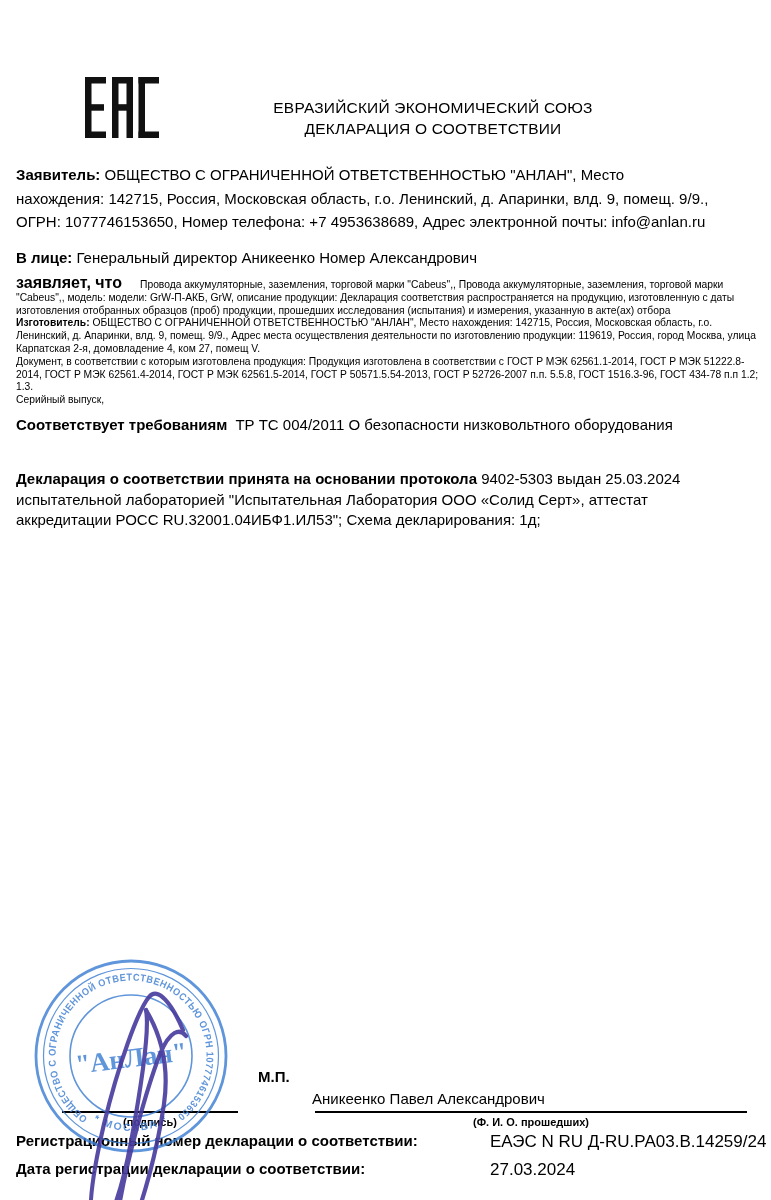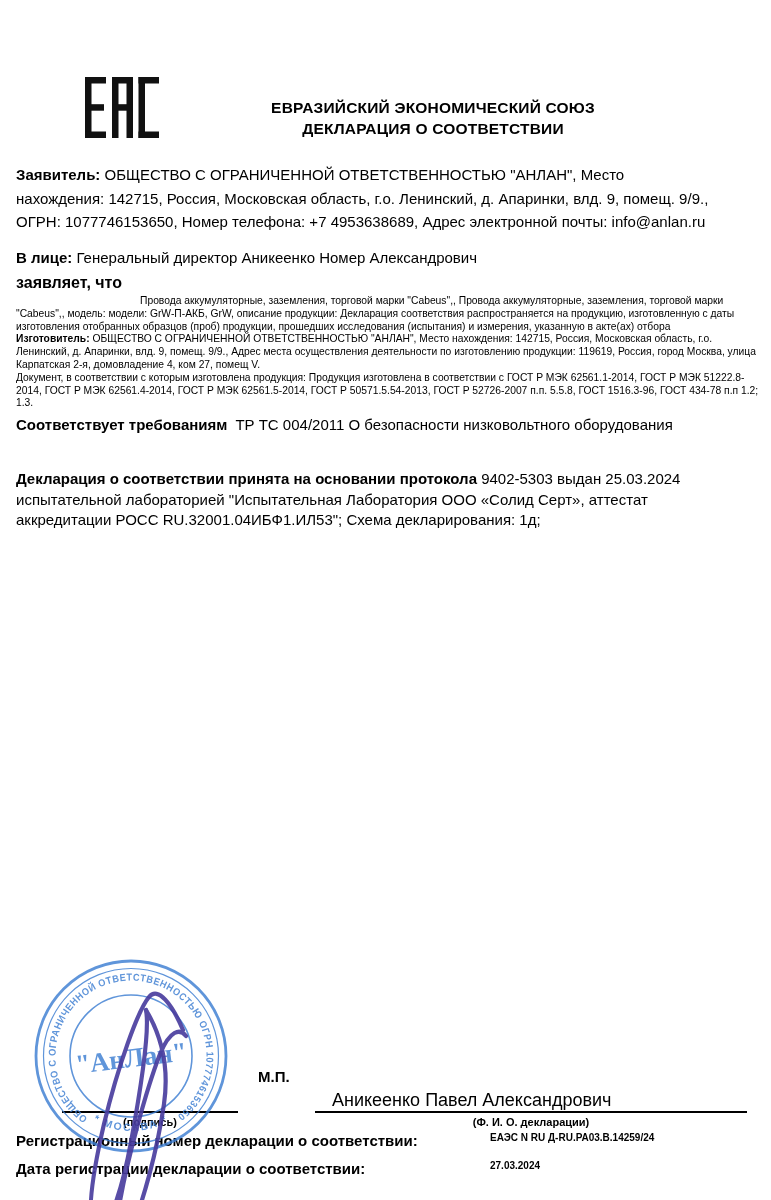--- a/index.html
+++ b/index.html
@@ -2,29 +2,29 @@
 <html><head>
 <meta charset="utf-8">
 <style>
   html,body{margin:0;padding:0;background:#fff;}
   .page{position:relative;width:771px;height:1200px;background:#ffffff;overflow:hidden;
         font-family:"Liberation Sans", sans-serif;color:#000;}
   .abs{position:absolute;}
   .b{font-weight:bold;}
   .pre{white-space:pre;}
   .center{text-align:center;}
-  .title{font-size:15.5px;font-weight:bold;letter-spacing:.2px;margin-left:10px;}
+  .title{font-size:15.5px;font-weight:normal;letter-spacing:.2px;margin-left:10px;}
   .body15{font-size:15px;line-height:23.5px;}
   .small-block{font-size:10.3px;line-height:12.8px;width:748px;}
   .small-block > div{white-space:pre;}
   .declare-label{font-size:16px;font-weight:bold;}
   .caption{font-size:11px;font-weight:bold;}
   .sigline{height:2px;background:#000;}
   .regrow{font-size:15px;font-weight:bold;}
-  .regval{font-size:10px;font-weight:bold;}
+  .regval{font-size:17px;font-weight:normal;}
   svg text{font-family:"Liberation Sans", sans-serif;}
   .stamp-center-text{font-family:"Liberation Serif", serif;}
 </style>
 </head>
 <body>
 
 <div class="page">
 
   <div class="abs" style="left:85px;top:77px;">
     <svg width="74" height="61" viewBox="0 0 74 61">
@@ -55,53 +55,54 @@
 нахождения: 142715, Россия, Московская область, г.о. Ленинский, д. Апаринки, влд. 9, помещ. 9/9.,
 ОГРН: 1077746153650, Номер телефона: +7 4953638689, Адрес электронной почты: info@anlan.ru</span>
   </div>
 
   <div class="abs body15" style="left:16px;top:246px;width:748px;">
     <span class="b">В лице:</span><span class="pre"> Генеральный директор Аникеенко Номер Александрович</span>
   </div>
 
   <div class="abs declare-label" style="left:16px;top:274px;">заявляет, что</div>
 
-  <div class="abs small-block" style="left:16px;top:279px;margin-top:16px;">
+  <div class="abs small-block" style="left:16px;top:279px;">
     <div style="text-indent:124px;">Провода аккумуляторные, заземления, торговой марки "Cabeus",, Провода аккумуляторные, заземления, торговой марки
 "Cabeus",, модель: модели: GrW-П-АКБ, GrW, описание продукции: Декларация соответствия распространяется на продукцию, изготовленную с даты
 изготовления отобранных образцов (проб) продукции, прошедших исследования (испытания) и измерения, указанную в акте(ах) отбора</div>
     <div><span class="b">Изготовитель:</span><span> ОБЩЕСТВО С ОГРАНИЧЕННОЙ ОТВЕТСТВЕННОСТЬЮ "АНЛАН", Место нахождения: 142715, Россия, Московская область, г.о.
 Ленинский, д. Апаринки, влд. 9, помещ. 9/9., Адрес места осуществления деятельности по изготовлению продукции: 119619, Россия, город Москва, улица
 Карпатская 2-я, домовладение 4, ком 27, помещ V.</span></div>
     <div>Документ, в соответствии с которым изготовлена продукция: Продукция изготовлена в соответствии с ГОСТ Р МЭК 62561.1-2014, ГОСТ Р МЭК 51222.8-
 2014, ГОСТ Р МЭК 62561.4-2014, ГОСТ Р МЭК 62561.5-2014, ГОСТ Р 50571.5.54-2013, ГОСТ Р 52726-2007 п.п. 5.5.8, ГОСТ 1516.3-96, ГОСТ 434-78 п.п 1.2;
 1.3.</div>
+    <div>Серийный выпуск,</div>
   </div>
 
   <div class="abs body15" style="left:16px;top:413px;width:748px;">
     <span class="b">Соответствует требованиям</span><span class="pre" style="margin-left:8px;">ТР ТС 004/2011 О безопасности низковольтного оборудования</span>
   </div>
 
   <div class="abs body15" style="left:16px;top:469px;width:748px;line-height:20.5px;">
     <span class="b">Декларация о соответствии принята на основании протокола</span><span class="pre"> 9402-5303 выдан 25.03.2024
 испытательной лабораторией "Испытательная Лаборатория ООО «Солид Серт», аттестат
 аккредитации РОСС RU.32001.04ИБФ1.ИЛ53"; Схема декларирования: 1д;</span>
   </div>
 
 
 
   <div class="abs b" style="left:258px;top:1040px;font-size:15px;margin-top:28px;">М.П.</div>
 
-  <div class="abs" style="left:332px;top:1090px;width:430px;font-size:18px;">Аникеенко Павел Александрович</div>
+  <div class="abs" style="left:312px;top:1090px;width:430px;font-size:15px;">Аникеенко Павел Александрович</div>
 
   <div class="abs sigline" style="left:62px;top:1111px;width:176px;"></div>
   <div class="abs sigline" style="left:315px;top:1111px;width:432px;"></div>
 
   <div class="abs caption center" style="left:62px;top:1116px;width:176px;">(подпись)</div>
-  <div class="abs caption center" style="left:315px;top:1116px;width:432px;">(Ф. И. О. декларации)</div>
+  <div class="abs caption center" style="left:315px;top:1116px;width:432px;">(Ф. И. О. прошедших)</div>
 
   <div class="abs regrow" style="left:16px;top:1132px;">Регистрационный номер декларации о соответствии:</div>
   <div class="abs regval" style="left:490px;top:1132px;">ЕАЭС N RU Д-RU.РА03.В.14259/24</div>
   <div class="abs regrow" style="left:16px;top:1160px;">Дата регистрации декларации о соответствии:</div>
   <div class="abs regval" style="left:490px;top:1160px;">27.03.2024</div>
 
   <div class="abs" style="left:28px;top:953px;opacity:.82;">
     <svg width="206" height="206" viewBox="0 0 206 206">
       <g fill="none" stroke="#3d7ed2">
         <circle cx="103" cy="103" r="95" stroke-width="2.8"></circle>

